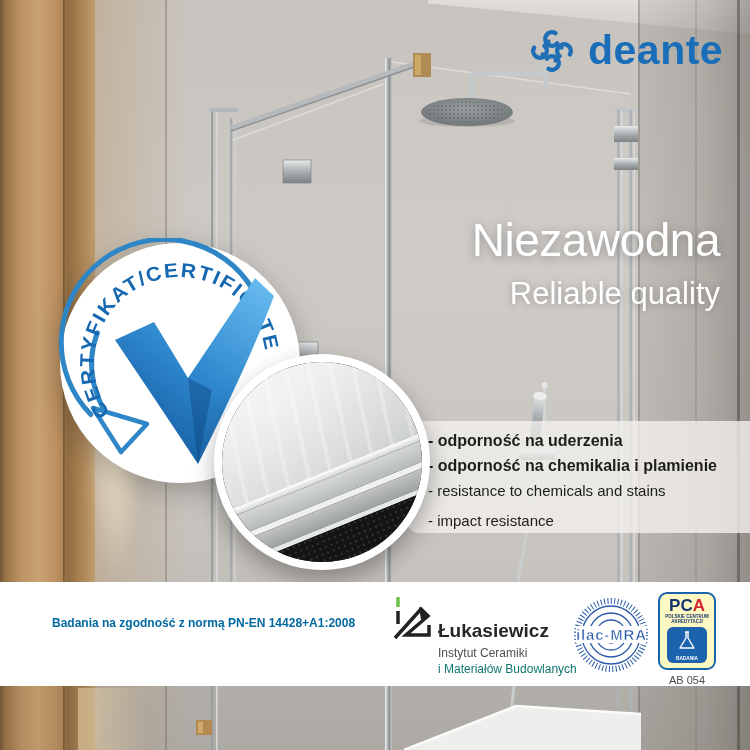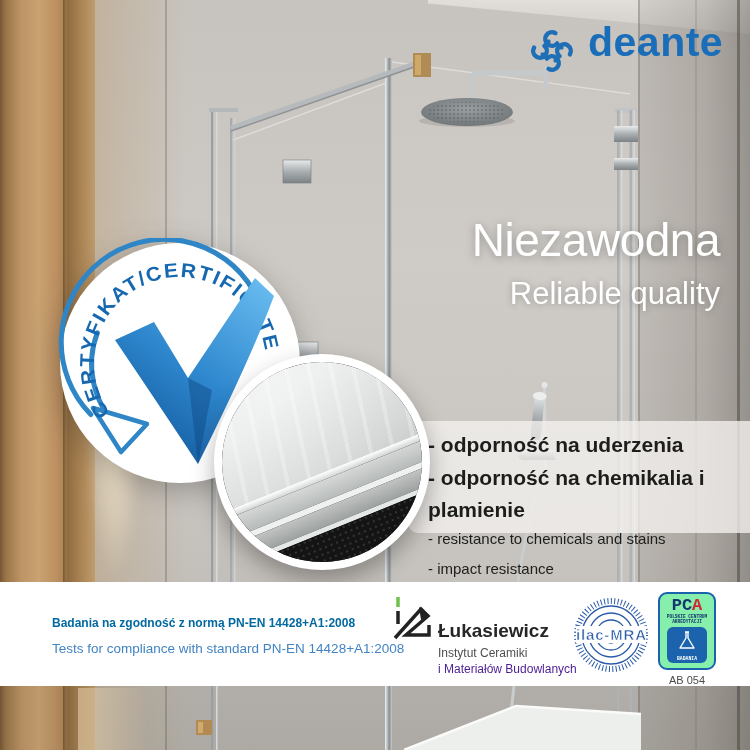--- a/index.html
+++ b/index.html
@@ -24,36 +24,36 @@
   .wood2{left:67px;top:0;width:28px;height:100%;
     background:linear-gradient(to right,#8f6b40,#ab8454 50%,#bf9c6e);}
   .glow{left:86px;top:250px;width:58px;height:330px;border-radius:50%;
     background:radial-gradient(ellipse at center,rgba(255,243,214,.85),rgba(255,243,214,0) 70%);filter:blur(5px);}
   .glow2{left:78px;top:688px;width:70px;height:62px;
     background:linear-gradient(to right,rgba(255,236,200,.5),transparent);}
   .bottom-shade{left:0;top:686px;width:100%;height:64px;background:rgba(70,60,50,.08);}
   .photo-svg{left:0;top:0;}
 
   
-  .brand{left:524px;top:22px;display:flex;}
+  .brand{left:524px;top:22px;display:flex;align-items:center;}
   .brand-text{font-size:41px;font-weight:bold;color:#1a6db8;letter-spacing:.5px;margin-left:8px;line-height:1;}
 
   
   .head{right:30px;top:214px;text-align:right;}
   .hl{font-size:46px;font-weight:normal;color:#fff;line-height:1.17;letter-spacing:-.5px;
     text-shadow:0 2px 8px rgba(90,90,90,.5);}
   .sub{margin-top:8px;font-size:31px;color:#fff;line-height:1.13;font-weight:normal;
     text-shadow:0 1px 6px rgba(90,90,90,.45);}
 
   
   .bullets{left:408px;top:421px;width:342px;height:112px;
     background:rgba(243,241,238,.78);border-radius:10px 0 0 10px;}
   .bullets ul{list-style:none;margin:0;padding:8px 8px 0 20px;}
   .bullets li{color:#1d1d1b;}
-  .bullets li.pl{font-weight:bold;font-size:21px;line-height:1.55;}
+  .bullets li.pl{font-weight:bold;font-size:16px;line-height:1.55;}
   .bullets li.en{font-size:15px;line-height:1.55;}
   .bullets li.en-first{margin-top:7px;}
 
   
   .badge{left:55px;top:238px;width:250px;height:250px;}
   .badge svg{filter:drop-shadow(0 8px 14px rgba(40,40,40,.30));}
   .inset{left:214px;top:354px;width:216px;height:216px;border-radius:50%;
     border:8px solid #fff;box-sizing:border-box;overflow:hidden;background:#151515;
     box-shadow:0 10px 22px rgba(30,30,30,.35);}
   .inset-art{position:absolute;left:-60px;top:-30px;width:340px;height:300px;
@@ -74,24 +74,24 @@
     background:radial-gradient(circle at 30% 20%,rgba(255,255,255,.22),transparent 55%);}
 
   
   .footer{left:0;top:582px;width:750px;height:104px;background:#fff;}
   .footer .abs{position:absolute;}
   .compliance-pl{left:52px;top:34px;font-size:12px;font-weight:bold;color:#0369a1;}
   .compliance-en{left:52px;top:59px;font-size:13.5px;color:#4284c4;}
   .luk{left:388px;top:12px;width:210px;height:88px;}
   .luk-name{left:50px;top:26px;font-size:19px;font-weight:bold;color:#262626;}
   .luk-l1{left:50px;top:52px;font-size:12px;color:#4f4f4f;}
-  .luk-l2{left:50px;top:68px;font-size:12px;color:#4c1d95;}
+  .luk-l2{left:50px;top:68px;font-size:12px;color:#0f766e;}
   .ilac{left:572px;top:14px;}
   .pca{left:658px;top:10px;width:58px;height:78px;border:2px solid #1b63ad;border-radius:9px;
-    box-sizing:border-box;background:#86efac;text-align:center;font-family:Liberation Mono, monospace;}
+    box-sizing:border-box;background:#fef9c3;text-align:center;}
   .pca-title{font-size:17px;font-weight:bold;line-height:1;margin-top:3px;letter-spacing:0;}
   .pca-pc{color:#14366e;}
   .pca-a{color:#d22730;}
   .pca-org{font-size:4.5px;font-weight:bold;color:#14366e;line-height:1.2;}
   .pca-badge{width:40px;height:36px;margin:2px auto 0;background:#1b63ad;border-radius:6px;
     position:relative;}
   .pca-badge-label{position:absolute;bottom:2px;width:100%;font-size:4.8px;font-weight:bold;color:#fff;}
   .pca-num{left:658px;top:92px;width:58px;text-align:center;font-size:11px;color:#4b4b4b;}
 </style>
 </head>
@@ -267,21 +267,20 @@
       <div class="layer edge2"></div>
       <div class="layer pane3"></div>
       <div class="layer edge3"></div>
       <div class="layer pebble"></div>
     </div>
     <div class="inset-glare"></div>
   </div>
 
   <div class="abs footer">
     <div class="abs compliance-pl">Badania na zgodność z normą PN-EN 14428+A1:2008</div>
-    <div class="abs compliance-en">Tests for compliance with standard PN-EN 14428+A1:2008</div>
 
     <div class="abs luk">
       <svg width="44" height="48" viewBox="0 0 44 48">
         <line x1="10" y1="3" x2="10" y2="13" stroke="#6cc24a" stroke-width="3.5"></line>
         <line x1="10" y1="17" x2="10" y2="30" stroke="#222" stroke-width="3.5"></line>
         <path d="M7,44 L33,15 L40,22 L18,41 L41,41 L41,31" fill="none" stroke="#222" stroke-width="3.5" stroke-linejoin="miter"></path>
         <path d="M31,13 L40,21 L33,26 Z" fill="#222"></path>
       </svg>
       <div class="abs luk-name">Łukasiewicz</div>
       <div class="abs luk-l1">Instytut Ceramiki</div>

